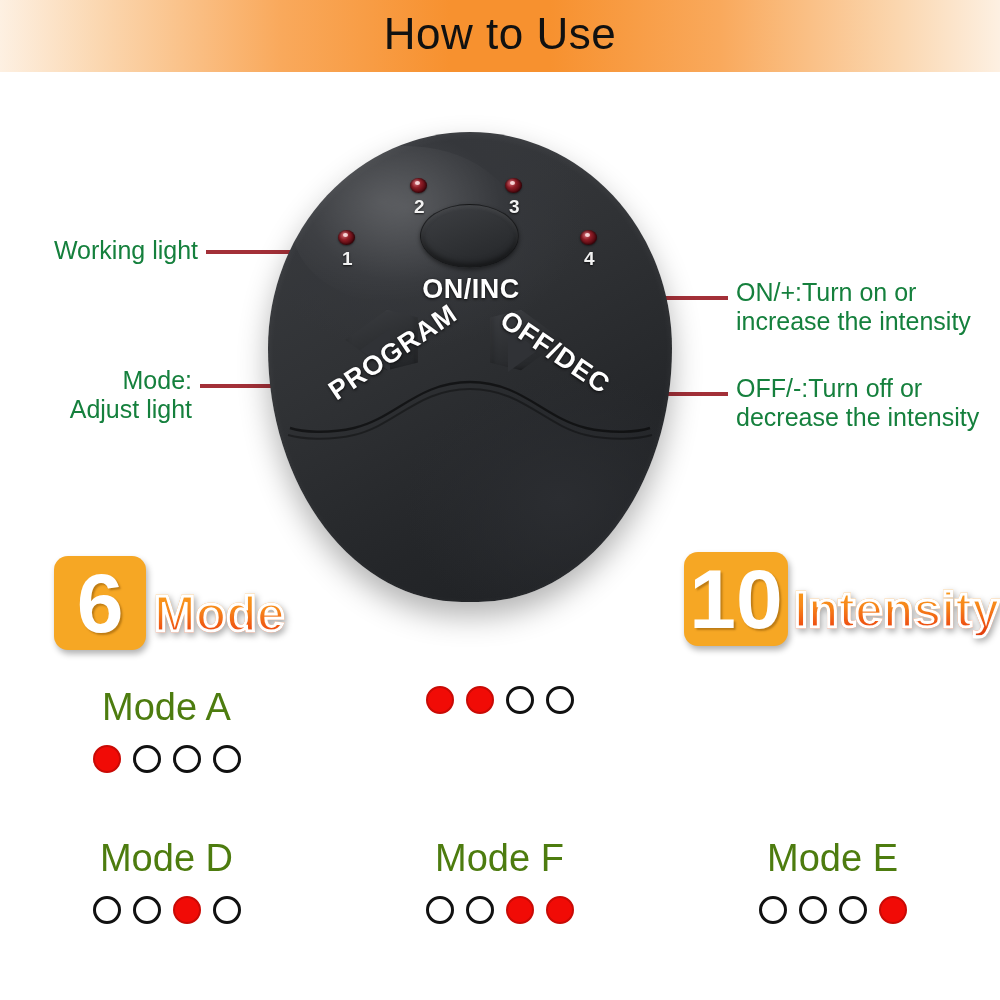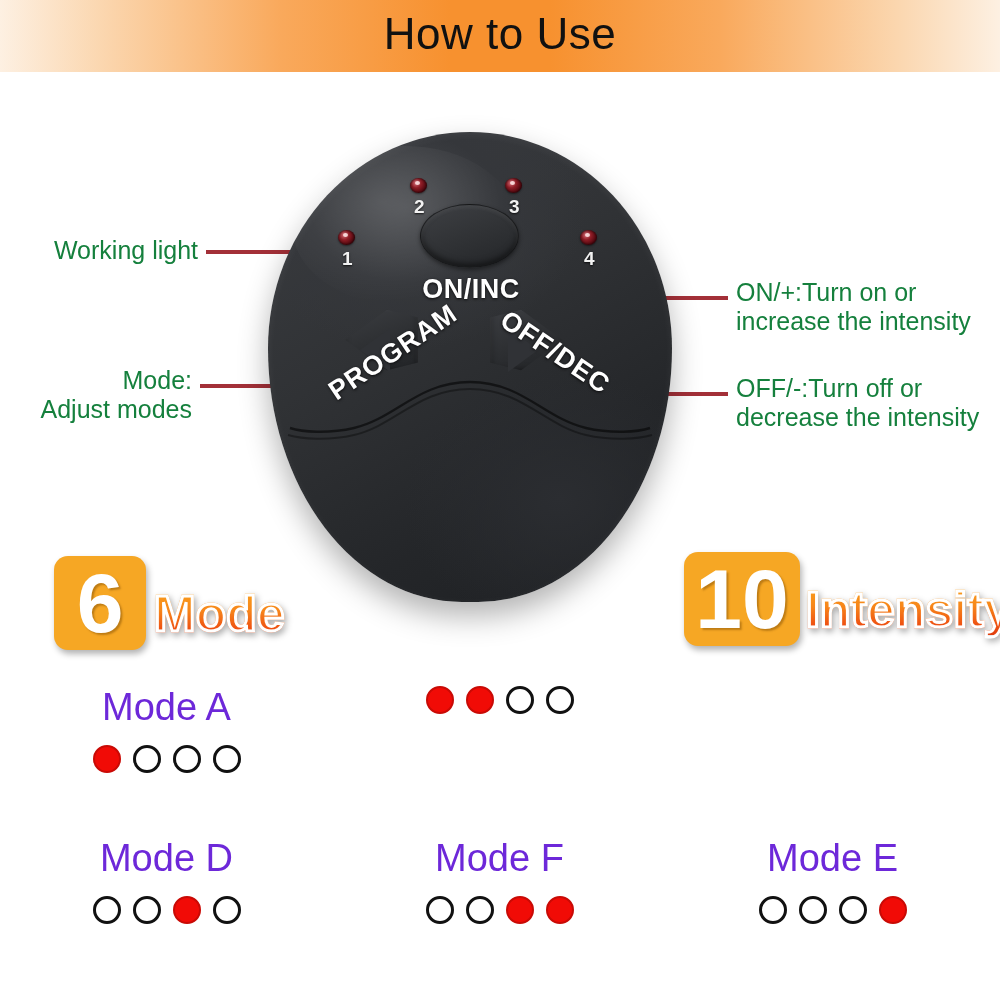--- a/index.html
+++ b/index.html
@@ -124,21 +124,21 @@
     -webkit-background-clip:text;background-clip:text;color:transparent;
     -webkit-text-stroke:3px #ffffff;
     paint-order:stroke fill;
     filter:drop-shadow(2px 3px 3px rgba(0,0,0,.32));
   }
 
   
   .modes{position:absolute;left:0;top:686px;width:1000px;}
   .mode-row{display:flex;width:1000px;}
   .mode-cell{width:333px;display:flex;flex-direction:column;align-items:center;}
-  .mode-title{font-size:38px;color:#6d28d9;font-family:"Liberation Sans",sans-serif;margin-bottom:16px;}
+  .mode-title{font-size:38px;color:#4d7c0f;font-family:"Liberation Sans",sans-serif;margin-bottom:16px;}
   .dots{display:flex;gap:12px;}
   .dot{width:28px;height:28px;border-radius:50%;box-sizing:border-box;}
   .dot.on{background:#f10b06;border:2px solid #c90a05;}
   .dot.off{background:#fff;border:3px solid #111;}
 </style>
 </head>
 <body>
 
 <div id="stage">
 
@@ -189,42 +189,42 @@
     <div class="prog-label">PROGRAM</div>
     <div class="offdec-label">OFF/DEC</div>
   </div>
 
   <div class="callout c-left" style="left:12px;top:236px;width:186px;">
     <span class="ln">Working light</span>
   </div>
 
   <div class="callout c-left" style="left:0px;top:366px;width:192px;">
     <span class="ln">Mode:</span>
-    <span class="ln">Adjust modes</span>
+    <span class="ln">Adjust light</span>
   </div>
 
   <div class="callout c-right" style="left:736px;top:278px;width:260px;">
     <span class="ln">ON/+:Turn on or</span>
     <span class="ln">increase the intensity</span>
   </div>
 
   <div class="callout c-right" style="left:736px;top:374px;width:264px;">
     <span class="ln">OFF/-:Turn off or</span>
     <span class="ln">decrease the intensity</span>
   </div>
 
   <div class="badge-row" style="left:54px;top:556px;">
     <div class="badge-box" style="width:92px;height:94px;">
       <span class="badge-num" style="font-size:84px;">6</span>
     </div>
     <span class="badge-word" style="font-size:50px;margin-left:8px;margin-top:22px;">Mode</span>
   </div>
 
   <div class="badge-row" style="left:684px;top:552px;">
-    <div class="badge-box" style="width:116px;height:94px;">
+    <div class="badge-box" style="width:104px;height:94px;">
       <span class="badge-num" style="font-size:84px;">10</span>
     </div>
     <span class="badge-word" style="font-size:50px;margin-left:6px;margin-top:22px;">Intensity</span>
   </div>
 
   <div class="modes">
 
     <div class="mode-row">
       <div class="mode-cell">
         <div class="mode-title">Mode A</div>

